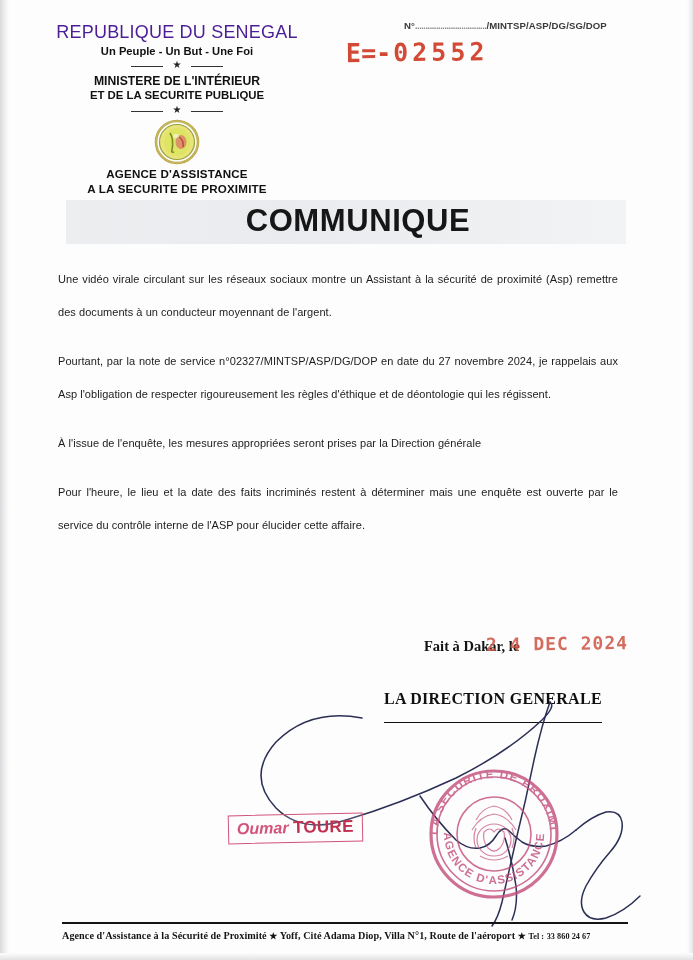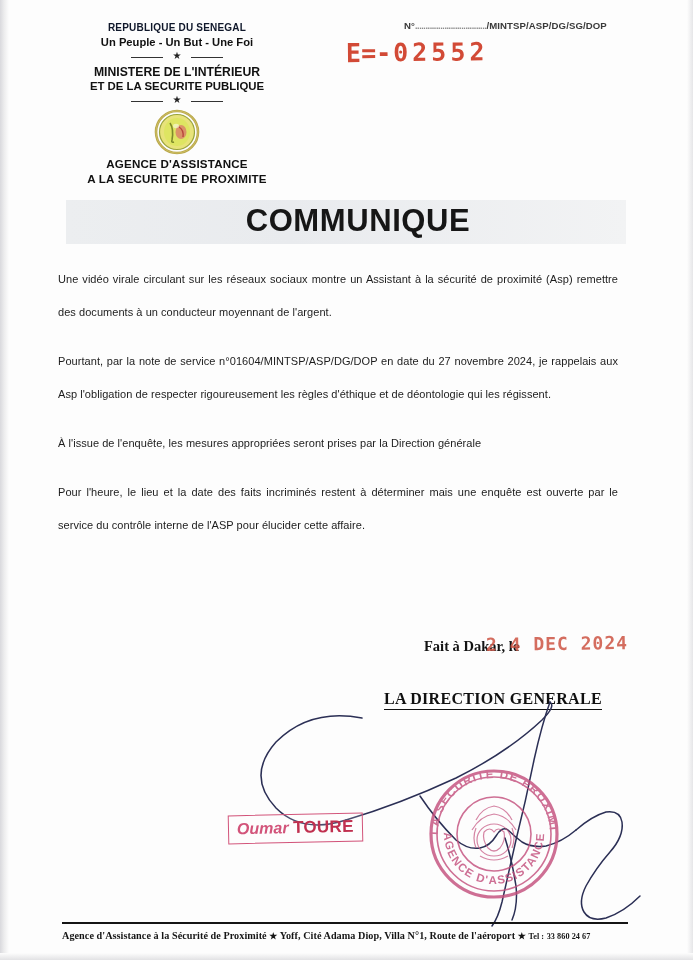--- a/index.html
+++ b/index.html
@@ -38,24 +38,24 @@
 
   
   .header-left {
     position: absolute;
     left: 42px;
     top: 22px;
     width: 270px;
     text-align: center;
   }
   .h-republic {
-    font-size: 10px;
-    font-weight: bold;
+    font-size: 18px;
+    font-weight: normal;
     letter-spacing: 0.2px;
-    color: #0f172a;
+    color: #4c1d95;
     line-height: 1.18;
   }
   .h-motto {
     font-size: 11.2px;
     font-weight: bold;
     color: #111;
     margin-top: 2px;
     line-height: 1.18;
   }
   .sep {
@@ -217,21 +217,21 @@
   .sig-title {
     position: absolute;
     left: 384px;
     top: 690px;
     font-family: "Liberation Serif", serif;
     font-size: 16px;
     font-weight: bold;
     color: #101010;
     letter-spacing: 0.3px;
     border-bottom: 1.4px solid #101010;
-    padding-bottom: 1px;
+    padding-bottom: 14px;
     white-space: nowrap;
   }
 
   
   .name-stamp {
     position: absolute;
     left: 228px;
     top: 814px;
     border: 1.6px solid #d2547a;
     padding: 3px 8px 4px 8px;
@@ -344,21 +344,21 @@
   <div class="header-right">
     <div class="ref-line"><span>N°</span><span class="ref-dots">..................................</span><span>/MINTSP/ASP/DG/SG/DOP</span></div>
     <div class="ref-stamp"><span class="pref">E=-</span><span>02552</span></div>
   </div>
 
   <div class="title-band"></div>
   <div class="doc-title">COMMUNIQUE</div>
 
   <div class="body-wrap">
     <p class="para">Une vidéo virale circulant sur les réseaux sociaux montre un Assistant à la sécurité de proximité (Asp) remettre des documents à un conducteur moyennant de l'argent.</p>
-    <p class="para">Pourtant, par la note de service n°01604/MINTSP/ASP/DG/DOP en date du 27 novembre 2024, je rappelais aux Asp l'obligation de respecter rigoureusement les règles d'éthique et de déontologie qui les régissent.</p>
+    <p class="para">Pourtant, par la note de service n°02327/MINTSP/ASP/DG/DOP en date du 27 novembre 2024, je rappelais aux Asp l'obligation de respecter rigoureusement les règles d'éthique et de déontologie qui les régissent.</p>
     <p class="para last">À l'issue de l'enquête, les mesures appropriées seront prises par la Direction générale</p>
     <p class="para">Pour l'heure, le lieu et la date des faits incriminés restent à déterminer mais une enquête est ouverte par le service du contrôle interne de l'ASP pour élucider cette affaire.</p>
   </div>
 
   <div class="date-line">Fait à Dakar, le</div>
   <div class="date-stamp">2 4 DEC 2024</div>
 
   <div class="sig-title">LA DIRECTION GENERALE</div>
 
   <svg class="signature" viewBox="0 0 420 230">

